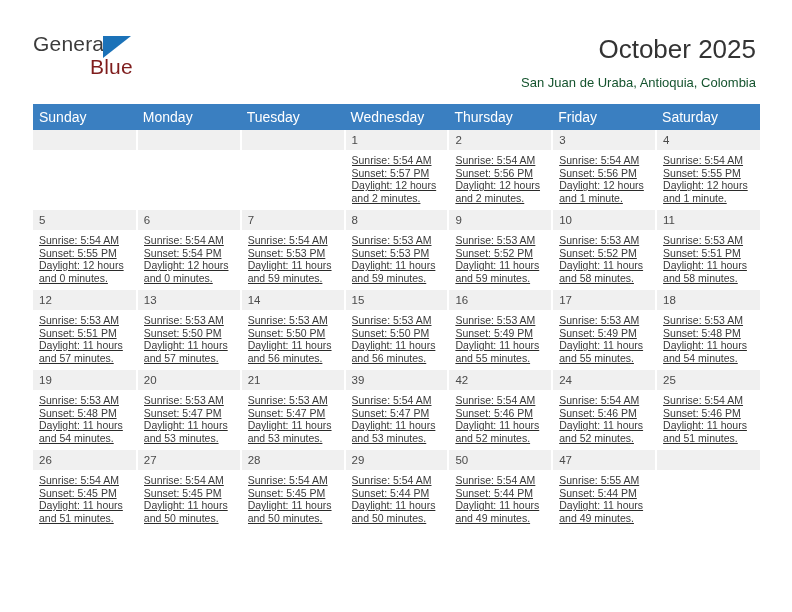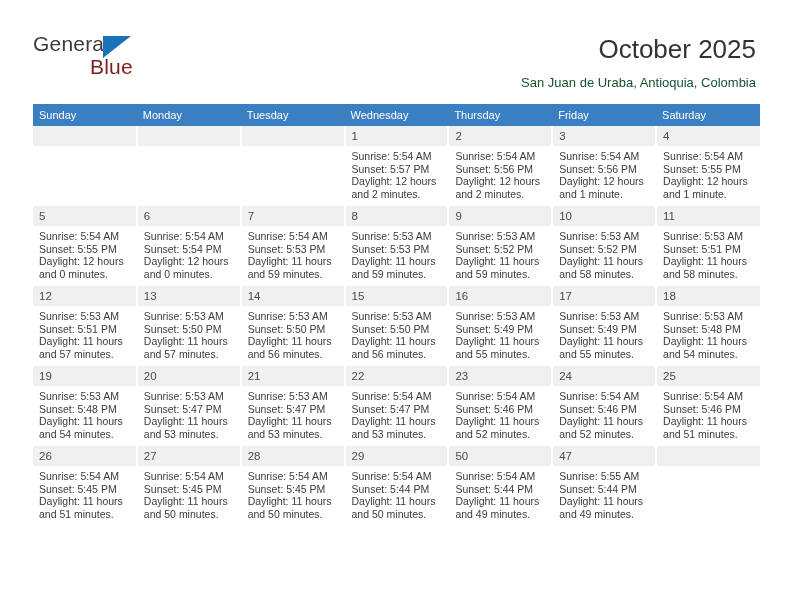--- a/index.html
+++ b/index.html
@@ -87,21 +87,21 @@
     position: absolute;
     left: 33px;
     top: 104px;
     width: 727px;
     border-collapse: collapse;
     table-layout: fixed;
   }
   .calendar th {
     background: #3a7fc1;
     color: #ffffff;
-    font-size: 11px;
+    font-size: 14px;
     font-weight: normal;
     text-align: left;
     padding: 5px 0 5px 6px;
     height: 12px;
     border: none;
   }
   .calendar td {
     width: 103.85px;
     height: 78px;
     vertical-align: top;
@@ -123,20 +123,21 @@
     padding: 3px 0 3px 6px;
     height: 14px;
     line-height: 14px;
   }
   .empty .daynum {
     background: #f0f0f0;
     color: transparent;
   }
   .events {
     padding: 4px 4px 0 6px;
+    text-decoration: underline;
   }
   .evline {
     font-size: 10.5px;
     line-height: 12.6px;
     color: #3b3b3b;
     white-space: nowrap;
     overflow: hidden;
   }
   tr.weekrow td {
     border-top: 1px solid #dcdcdc;
@@ -426,32 +427,32 @@
               <div class="events">
                 <div class="evline">Sunrise: 5:53 AM</div>
                 <div class="evline">Sunset: 5:47 PM</div>
                 <div class="evline">Daylight: 11 hours</div>
                 <div class="evline">and 53 minutes.</div>
               </div>
             </div>
           </td>
           <td>
             <div class="cell-inner">
-              <span class="daynum">22</span>
+              <span class="daynum">39</span>
               <div class="events">
                 <div class="evline">Sunrise: 5:54 AM</div>
                 <div class="evline">Sunset: 5:47 PM</div>
                 <div class="evline">Daylight: 11 hours</div>
                 <div class="evline">and 53 minutes.</div>
               </div>
             </div>
           </td>
           <td>
             <div class="cell-inner">
-              <span class="daynum">23</span>
+              <span class="daynum">42</span>
               <div class="events">
                 <div class="evline">Sunrise: 5:54 AM</div>
                 <div class="evline">Sunset: 5:46 PM</div>
                 <div class="evline">Daylight: 11 hours</div>
                 <div class="evline">and 52 minutes.</div>
               </div>
             </div>
           </td>
           <td>
             <div class="cell-inner">

